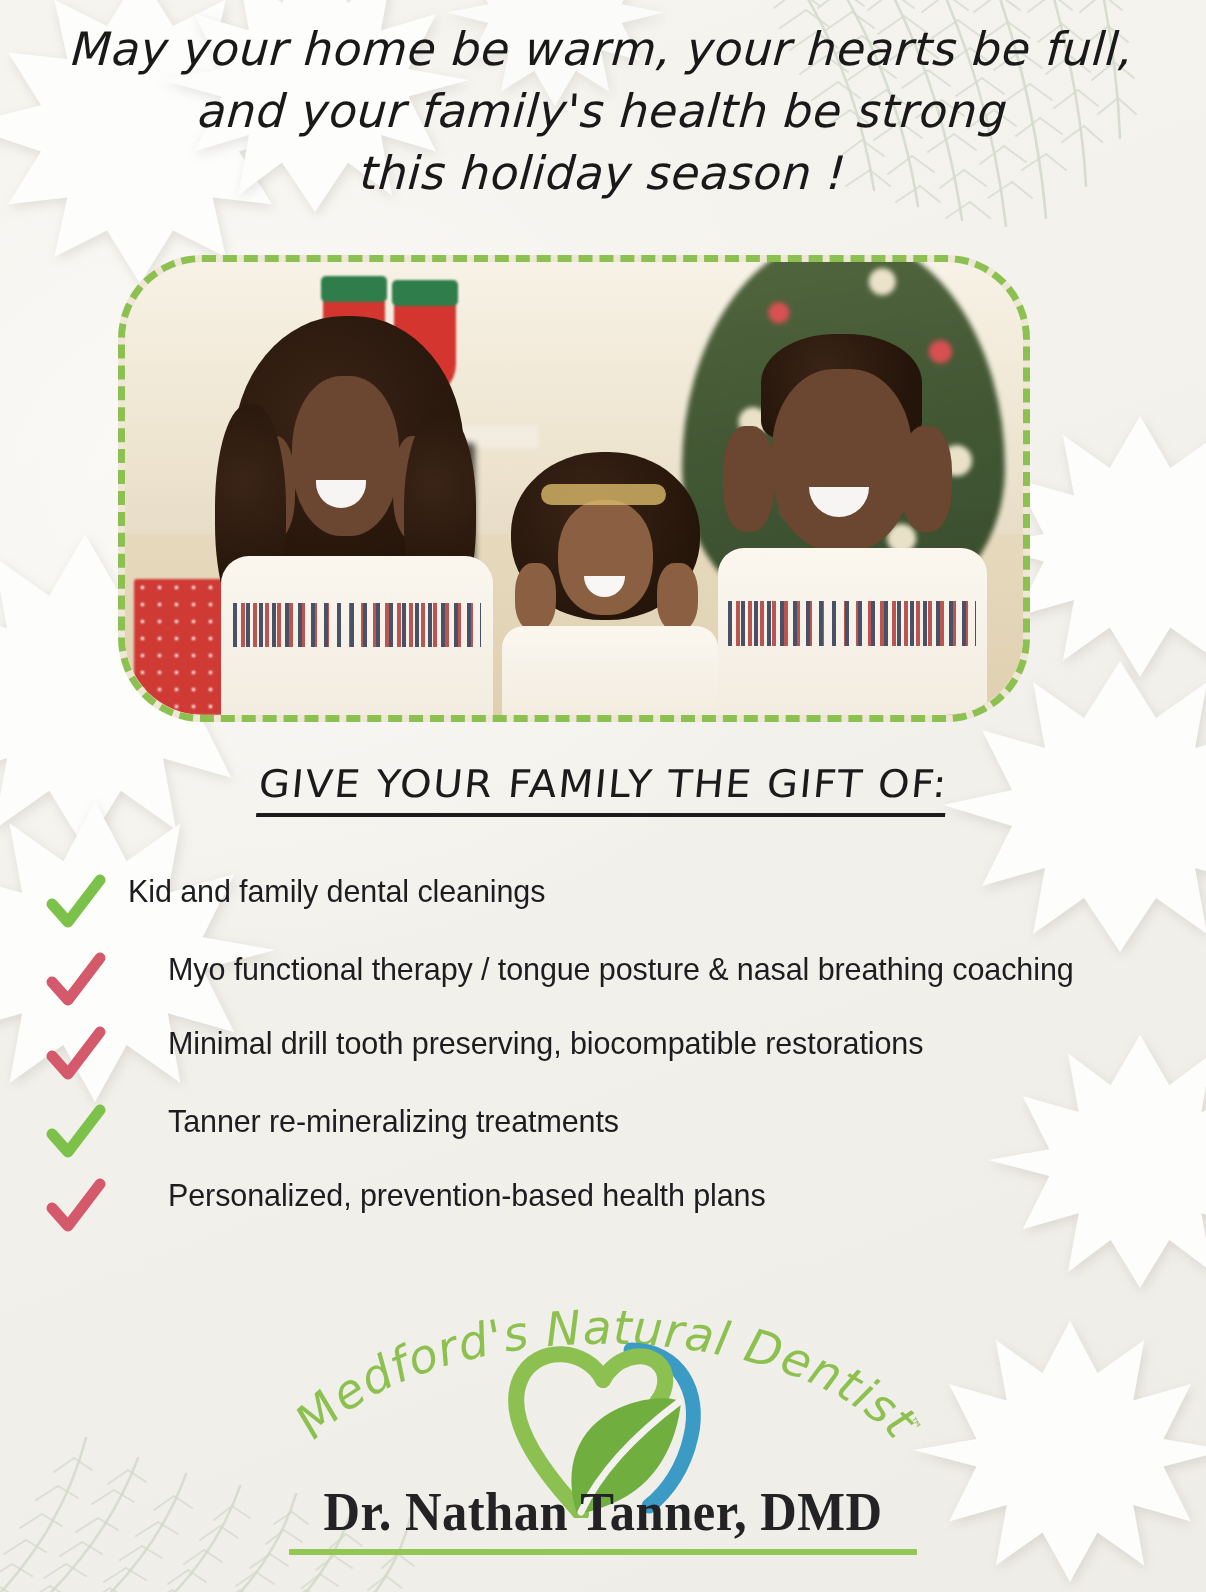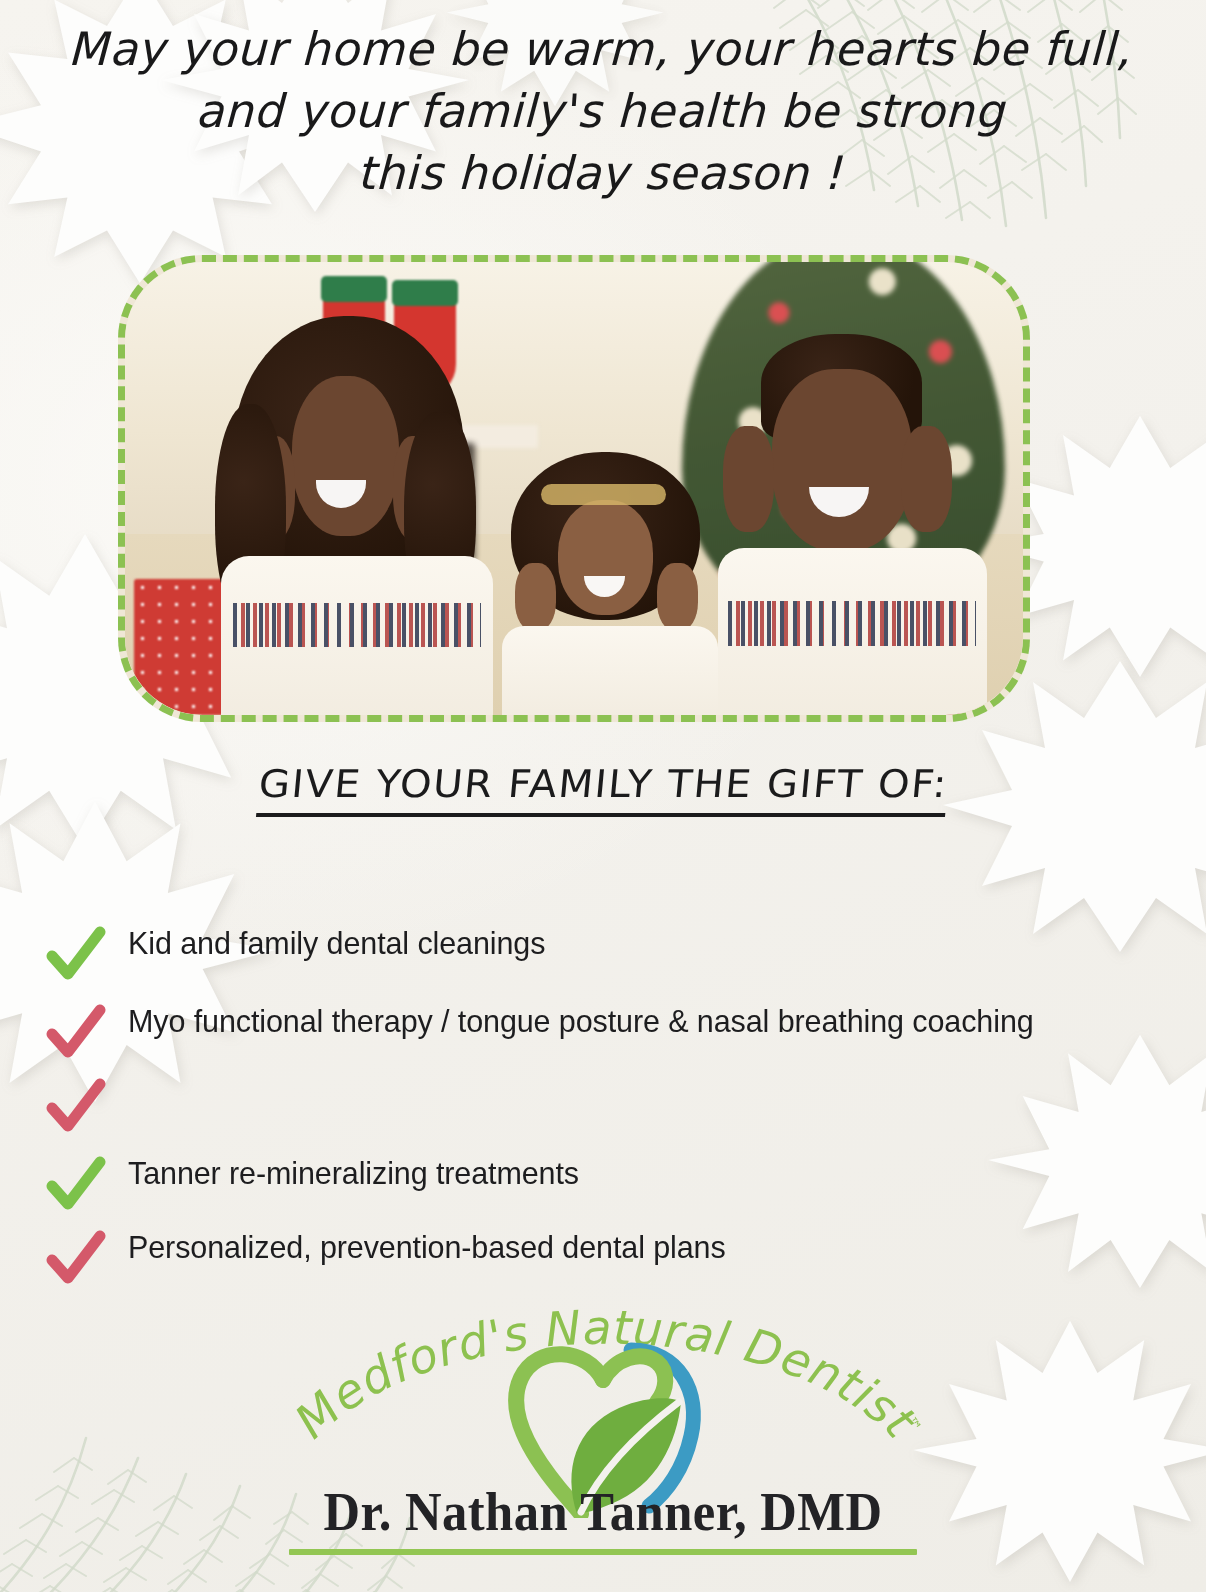--- a/index.html
+++ b/index.html
@@ -150,26 +150,26 @@
     letter-spacing:1.5px;
     color:#1b1b1c;
     transform:scaleX(1.06) skewX(-5deg);
     border-bottom:4px solid #1b1b1c;
     padding-bottom:7px;
   }
 
   
   #checklist {
     position:absolute;
-    left:36px; top:924px;
+    left:36px; top:872px;
     width:1130px;
     z-index:6;
   }
   .row { position:relative; display:flex; align-items:flex-start; }
-  .row + .row { margin-top:0; }
+  .row + .row { margin-top:0;gap:40px; }
 
   .check {
     flex:0 0 92px;
     height:58px;
     position:relative;
   }
   .check svg { position:absolute; left:10px; top:2px; }
 
   .item-text {
     flex:1 1 auto;
@@ -439,38 +439,39 @@
       <div class="item-text">Myo functional therapy / tongue posture &amp; nasal breathing coaching</div>
     </div>
 
 
     <div class="row r4">
       <div class="check">
         <svg width="60" height="58" viewBox="0 0 60 58">
           <path d="M6 30 L22 48 L54 6" fill="none" stroke="#d4596a" stroke-width="11" stroke-linecap="round" stroke-linejoin="round"></path>
         </svg>
       </div>
+      <div class="item-text">Minimal drill tooth preserving, biocompatible restorations</div>
     </div>
 
     <div class="row r5">
       <div class="check">
         <svg width="60" height="58" viewBox="0 0 60 58">
           <path d="M6 30 L22 48 L54 6" fill="none" stroke="#7cc24a" stroke-width="11" stroke-linecap="round" stroke-linejoin="round"></path>
         </svg>
       </div>
       <div class="item-text"> Tanner re-mineralizing treatments</div>
     </div>
 
     <div class="row">
       <div class="check">
         <svg width="60" height="58" viewBox="0 0 60 58">
           <path d="M6 30 L22 48 L54 6" fill="none" stroke="#d4596a" stroke-width="11" stroke-linecap="round" stroke-linejoin="round"></path>
         </svg>
       </div>
-      <div class="item-text">Personalized, prevention-based dental plans</div>
+      <div class="item-text">Personalized, prevention-based health plans</div>
     </div>
 
   </div>
 
   <div id="logo">
 
     <svg class="arc" width="700" height="200" viewBox="0 0 700 200">
       <defs>
         <path id="taglineArc" d="M 42 182 A 320 168 0 0 1 662 182" fill="none"></path>
       </defs>

